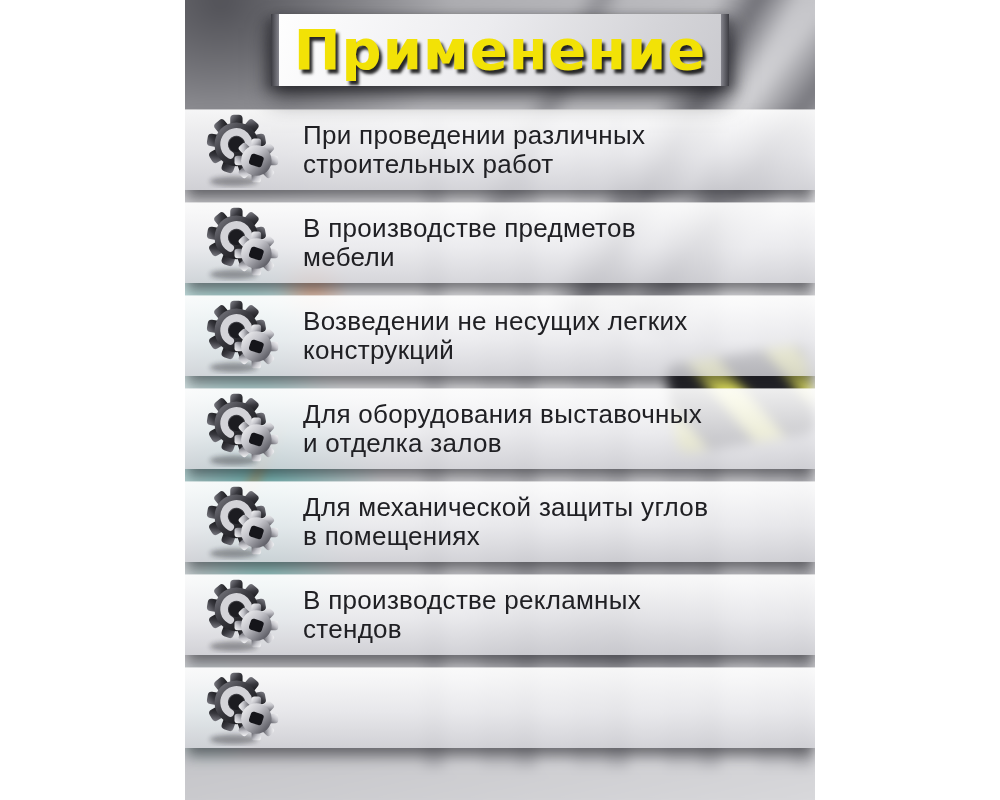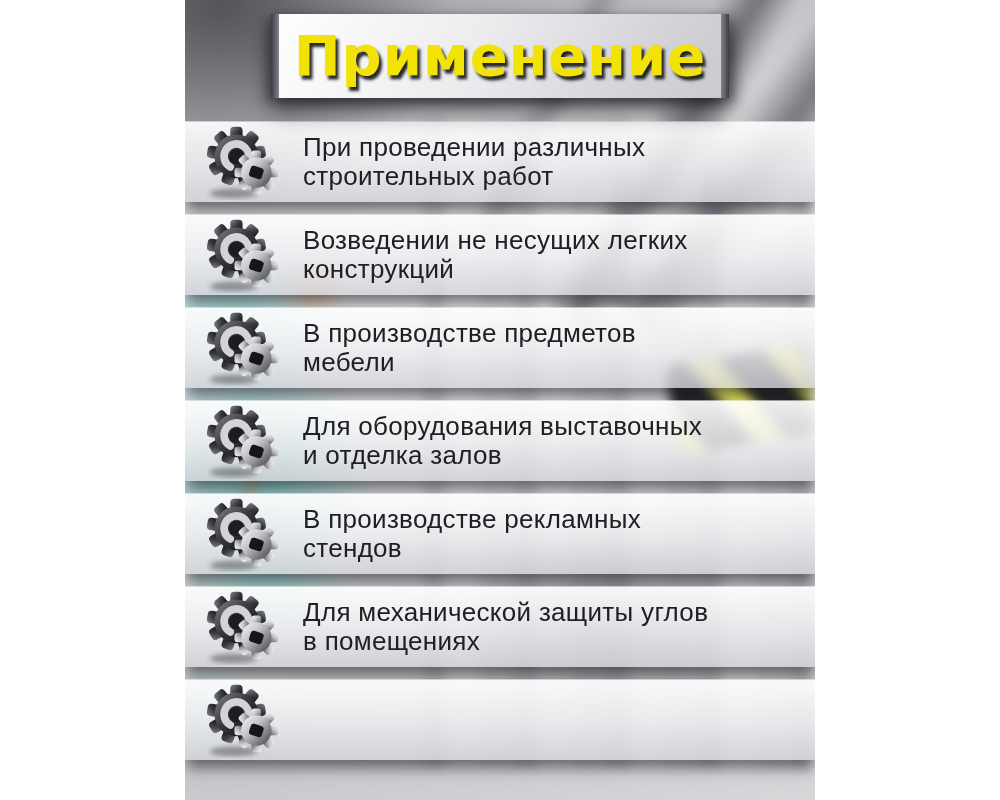--- a/index.html
+++ b/index.html
@@ -44,21 +44,21 @@
   .hazard { position:absolute; left:498px; top:366px; width:140px; height:90px;
     transform:rotate(-9deg); border-radius:12px; opacity:.95;
     background:repeating-linear-gradient(58deg, #ecec58 0 26px, #1d1d22 26px 66px); }
   .watermark-streak { position:absolute; left:78px; top:428px; width:6px; height:130px;
     transform:rotate(26deg); border-radius:3px;
     background:linear-gradient(180deg, rgba(228,142,58,.15), rgba(222,130,52,.75), rgba(228,142,58,.15)); }
 
   
   .content { position:absolute; inset:0; }
   .banner {
-    position:relative; width:458px; height:84px; margin:14px auto 0;
+    position:relative; width:458px; height:72px; margin:14px auto 0;
     background:linear-gradient(118deg,#ffffff 0%,#ececef 45%,#d4d4d8 80%,#c9c9ce 100%);
     box-shadow:0 14px 22px rgba(22,22,28,.58), -6px 4px 10px rgba(22,22,28,.35), 6px 4px 10px rgba(22,22,28,.35);
     display:flex; align-items:center; justify-content:center;
   }
   .banner::before, .banner::after {
     content:""; position:absolute; top:0; bottom:0; width:8px;
   }
   .banner::before { left:0; background:linear-gradient(90deg,#3c3c42,#84848c); }
   .banner::after  { right:0; background:linear-gradient(270deg,#3c3c42,#84848c); }
   .title {
@@ -171,63 +171,63 @@
             </span>
           <p class="row-text" style="color: rgb(32, 32, 36);">При  проведении различных
 строительных работ</p>
         </div>
         <div class="row">
           <span class="icon-cell">
               <svg class="gear-svg" viewBox="0 0 88 80">
                 <use href="#gear"></use>
               </svg>
             </span>
+          <p class="row-text" style="color: rgb(32, 32, 36);">В производстве предметов
+мебели</p>
+        </div>
+        <div class="row">
+          <span class="icon-cell">
+              <svg class="gear-svg" viewBox="0 0 88 80">
+                <use href="#gear"></use>
+              </svg>
+            </span>
           <p class="row-text" style="color: rgb(32, 32, 36);">Возведении не несущих легких
 конструкций</p>
         </div>
         <div class="row">
           <span class="icon-cell">
               <svg class="gear-svg" viewBox="0 0 88 80">
                 <use href="#gear"></use>
               </svg>
             </span>
-          <p class="row-text" style="color: rgb(32, 32, 36);">В производстве предметов
-мебели</p>
-        </div>
-        <div class="row">
-          <span class="icon-cell">
-              <svg class="gear-svg" viewBox="0 0 88 80">
-                <use href="#gear"></use>
-              </svg>
-            </span>
           <p class="row-text" style="color: rgb(32, 32, 36);">Для оборудования выставочных
 и отделка залов</p>
         </div>
         <div class="row">
           <span class="icon-cell">
               <svg class="gear-svg" viewBox="0 0 88 80">
                 <use href="#gear"></use>
               </svg>
             </span>
+          <p class="row-text" style="color: rgb(32, 32, 36);">Для механической защиты углов
+в помещениях</p>
+        </div>
+        <div class="row">
+          <span class="icon-cell">
+              <svg class="gear-svg" viewBox="0 0 88 80">
+                <use href="#gear"></use>
+              </svg>
+            </span>
           <p class="row-text" style="color: rgb(32, 32, 36);">В производстве рекламных
 стендов</p>
         </div>
         <div class="row">
           <span class="icon-cell">
               <svg class="gear-svg" viewBox="0 0 88 80">
                 <use href="#gear"></use>
               </svg>
             </span>
-          <p class="row-text" style="color: rgb(32, 32, 36);">Для механической защиты углов
-в помещениях</p>
-        </div>
-        <div class="row">
-          <span class="icon-cell">
-              <svg class="gear-svg" viewBox="0 0 88 80">
-                <use href="#gear"></use>
-              </svg>
-            </span>
         </div>
       </div>
     </div>
 
   </div>
 </div>
 
 </body></html>

